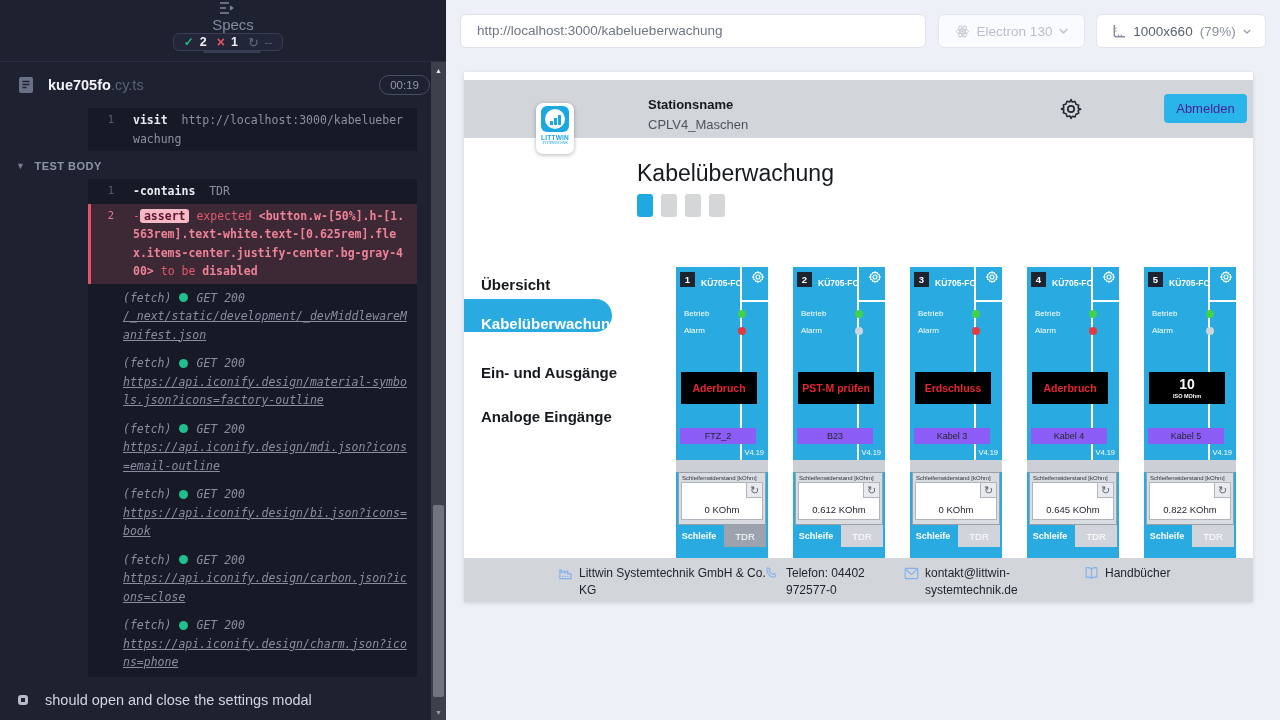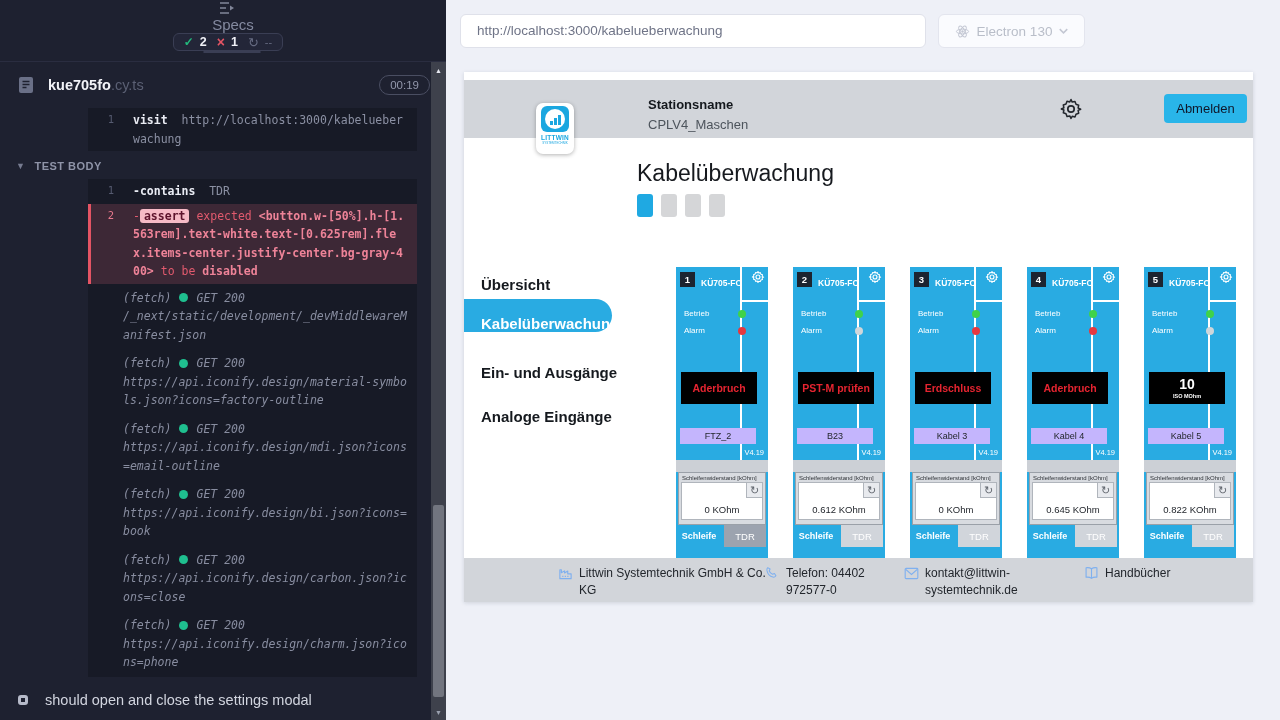--- a/index.html
+++ b/index.html
@@ -39,21 +39,21 @@
   .section-hdr .chev { margin-right:9px; font-size:9px; color:#767b90; }
   .cmd-row.failed { background:#3d2836; border-left:3px solid #e45464; }
   .cmd-row.failed .cmd-num { color:#e8798d; width:23px; }
   .assert-body { color:#e25a6e; }
   .assert-chip { background:#f6bac6; color:#5d132c; font-weight:bold; border-radius:3px; padding:0 4px; }
   .assert-sel { font-weight:bold; color:#ee8398; }
   .assert-state { font-weight:bold; color:#ee8398; }
   .fetch-row { padding:5px 10px 5px 35px; font-style:italic; color:#888da0; line-height:18.5px; cursor:pointer; }
   .fetch-head { display:flex; align-items:center; gap:8px; }
   .ok-dot { width:9px; height:9px; border-radius:50%; background:#1fbf8f; display:inline-block; flex-shrink:0; }
-  .fetch-url { word-break:break-all; }
+  .fetch-url { word-break:break-all;text-decoration:underline; }
   .pending-row { display:flex; align-items:center; gap:17px; padding:15px 16px 13px 18px; cursor:pointer; }
   .pending-icon { width:10px; height:10px; border:3px solid #b6bac9; border-radius:3px; flex-shrink:0; }
   .pending-label { color:#d2d5df; font-size:14.5px; }
 
   .rp-scrollbar { position:absolute; right:0; top:62px; bottom:0; width:15px; background:#3e414c; }
   .sb-arrow { position:absolute; left:0; width:15px; height:16px; display:flex; align-items:center; justify-content:center; color:#e6e8f0; font-size:7px; cursor:pointer; }
   .sb-arrow.up { top:0; } .sb-arrow.down { bottom:0; color:#9aa0ae; }
   .sb-thumb { position:absolute; left:2px; width:11px; top:443px; height:192px; background:#72757f; border-radius:2px; cursor:pointer; }
 
   
@@ -69,21 +69,21 @@
   .logo-card { position:absolute; left:72px; top:31px; width:38px; height:51px; background:#fff; border-radius:7px; box-shadow:0 1px 4px rgba(0,0,0,.3); z-index:6; display:flex; flex-direction:column; align-items:center; padding-top:3px; }
   .logo-ico { width:28px; height:26px; background:#1ba7e0; border-radius:6px; display:flex; align-items:center; justify-content:center; }
   .logo-circle { width:20px; height:20px; background:#fff; border-radius:50%; display:flex; align-items:flex-end; justify-content:center; gap:1px; padding-bottom:4px; }
   .logo-bar { background:#1ba7e0; width:3px; }
   .logo-name { color:#1ba7e0; font-weight:bold; font-size:6.5px; margin-top:2px; letter-spacing:.2px; }
   .logo-sub { color:#1ba7e0; font-size:3px; }
   .station { position:absolute; left:184px; top:17px; }
   .station-label { font-size:13px; font-weight:bold; color:#14181d; }
   .station-value { font-size:13px; color:#4d545c; margin-top:5px; }
   .hdr-gear { position:absolute; left:595px; top:17px; width:24px; height:24px; cursor:pointer; }
-  .logout-btn { position:absolute; right:6px; top:14px; width:83px; height:29px; background:#29b5e9; border:none; border-radius:4px; color:#0f172a; font-size:13px; font-family:inherit; display:flex; align-items:center; justify-content:center; cursor:pointer; }
+  .logout-btn { position:absolute; right:6px; top:14px; width:83px; height:29px; background:#29b5e9; border:none; border-radius:4px; color:#4c1d95; font-size:13px; font-family:inherit; display:flex; align-items:center; justify-content:center; cursor:pointer; }
 
   .sidebar { position:absolute; left:0; top:66px; width:156px; bottom:44px; background:#fff; padding-top:111px; }
   .side-item { height:44px; display:flex; align-items:flex-end; padding-left:17px; font-size:15px; font-weight:bold; color:#15191e; cursor:pointer; }
   .side-item.active { height:33px; margin:5.5px 8px 5.5px 0; background:#29abe2; color:#fff; border-radius:0 17px 17px 0; }
 
   .main { position:absolute; left:156px; top:66px; right:0; bottom:44px; background:#fff; }
   .app-title { position:absolute; left:17px; top:22px; font-size:23px; color:#16191e; }
   .racks { position:absolute; left:17px; top:56px; display:flex; gap:8px; }
   .rack-btn { height:23px; padding:0 8px; font-size:12.5px; display:flex; align-items:center; background:#d5d6d8; color:#1d2126; border-radius:3px; border:none; font-family:inherit; cursor:pointer; }
   .rack-btn.active { background:#1fa9e2; color:#fff; }
@@ -99,21 +99,21 @@
   .card-gear { position:absolute; right:3px; top:3px; width:14px; height:14px; cursor:pointer; }
   .led-row { position:absolute; left:8px; display:flex; align-items:center; }
   .led-row.r1 { top:42px; } .led-row.r2 { top:59px; }
   .led-label { color:#fff; font-size:8px; width:54px; }
   .led { width:8px; height:8px; border-radius:50%; }
   .led.green { background:#3fd24a; } .led.red { background:#e5383f; } .led.off { background:#cfd6da; }
   .display { position:absolute; left:5px; top:105px; width:76px; height:32px; background:#000; display:flex; flex-direction:column; align-items:center; justify-content:center; }
   .display-alarm { color:#e52430; font-weight:bold; font-size:10.5px; }
   .display-main { color:#fff; font-weight:bold; font-size:14px; line-height:15px; }
   .display-sub { color:#fff; font-weight:bold; font-size:5.5px; margin-top:1px; }
-  .cable-bar { position:absolute; left:4px; top:161px; width:76px; height:16px; background:#c4b5fd; color:#23272c; font-size:9px; display:flex; align-items:center; justify-content:center; }
+  .cable-bar { position:absolute; left:4px; top:161px; width:76px; height:16px; background:#8b5cf6; color:#23272c; font-size:9px; display:flex; align-items:center; justify-content:center; }
   .version { position:absolute; right:4px; top:181px; color:#fff; font-size:7.5px; }
   .card-mid { position:absolute; top:193px; left:0; right:0; height:12px; background:#ccd0d6; }
   .card-panel { position:absolute; top:205px; left:2px; right:2px; height:53px; background:#d8dbe0; border:1px solid #9aa0a8; padding:1px 2px; }
   .res-label { font-size:6px; color:#2e3237; margin:1px 0 1px 1px; white-space:nowrap; overflow:hidden; }
   .value-box { position:relative; background:#fff; border:1px solid #b0b5bc; height:38px; }
   .refresh-btn { position:absolute; right:0; top:0; width:16px; height:15px; background:#e8eaee; border-left:1px solid #b0b5bc; border-bottom:1px solid #b0b5bc; color:#5f646c; font-size:11px; line-height:14px; text-align:center; cursor:pointer; }
   .value-text { position:absolute; bottom:4px; width:100%; text-align:center; font-size:9.5px; color:#23272d; }
   .btn-row { position:absolute; top:258px; left:2px; right:2px; height:22px; display:flex; gap:4px; }
   .loop-btn { flex:1; background:#29abe2; color:#fff; font-weight:bold; font-size:9px; border:none; font-family:inherit; display:flex; align-items:center; justify-content:center; cursor:pointer; }
   .tdr-btn { flex:1; color:#fff; font-size:9.5px; border:none; font-family:inherit; display:flex; align-items:center; justify-content:center; cursor:pointer; }
@@ -258,20 +258,31 @@
       <circle cx="8" cy="8" r="1.3" fill="#c3c7d3"></circle>
       <ellipse cx="8" cy="8" rx="6.5" ry="2.5" stroke="#c3c7d3" fill="none"></ellipse>
       <ellipse cx="8" cy="8" rx="6.5" ry="2.5" stroke="#c3c7d3" fill="none" transform="rotate(60 8 8)"></ellipse>
       <ellipse cx="8" cy="8" rx="6.5" ry="2.5" stroke="#c3c7d3" fill="none" transform="rotate(120 8 8)"></ellipse>
     </svg>
     <span>Electron 130</span>
     <svg width="9" height="6" viewBox="0 0 12 8">
         <path d="M1 1.5l5 5 5-5" fill="none" stroke="#c3c7d3" stroke-width="2"></path>
       </svg>
   </div>
+  <div class="viewport-box">
+    <svg width="15" height="15" viewBox="0 0 16 16">
+      <path d="M3.5 1v10.5a2 2 0 0 0 2 2H15" fill="none" stroke="#8a90a2" stroke-width="1.6"></path>
+      <path d="M3.5 4.5h2.3M3.5 7.5h2.3M8 13.5v-2.3M11 13.5v-2.3" stroke="#8a90a2" stroke-width="1.2"></path>
+    </svg>
+    <span>1000x660</span>
+    <span class="vp-zoom">(79%)</span>
+    <svg width="8" height="5" viewBox="0 0 12 8">
+        <path d="M1 1.5l5 5 5-5" fill="none" stroke="#9aa0b0" stroke-width="2"></path>
+      </svg>
+  </div>
 </div>
 
 <div class="aut">
   <div class="app-header">
     <div class="station">
       <div class="station-label">Stationsname</div>
       <div class="station-value">CPLV4_Maschen</div>
     </div>
     <svg class="hdr-gear" viewBox="0 0 24 24">
       <circle cx="12" cy="12" r="3.2" fill="none" stroke="#23272d" stroke-width="1.7"></circle>

